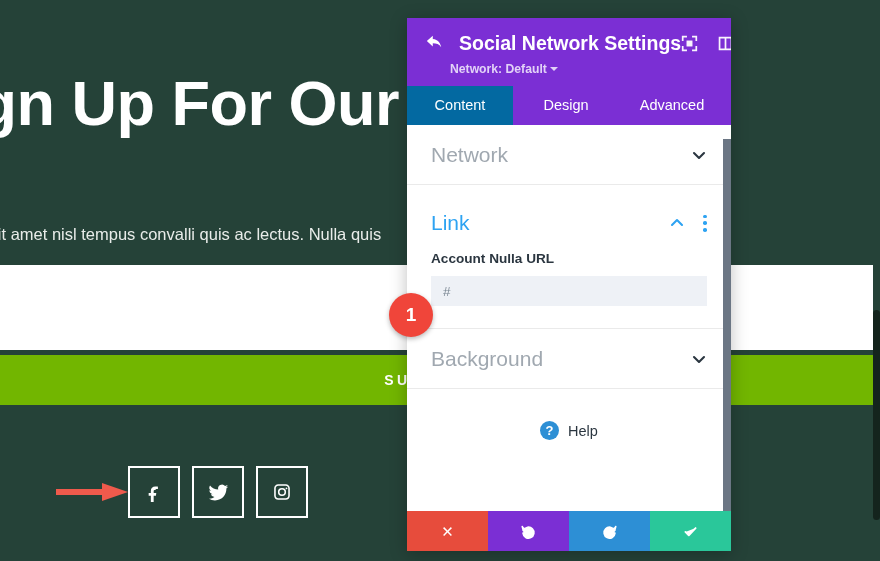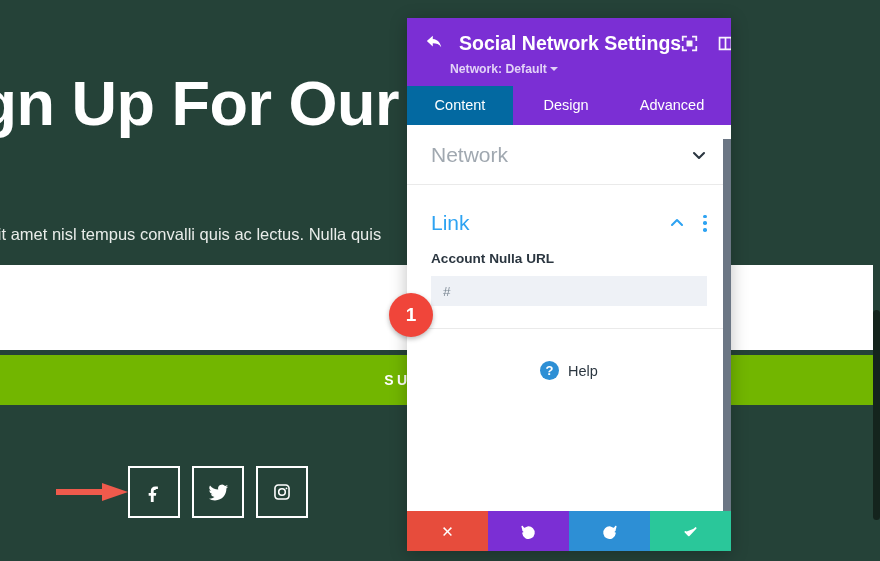--- a/index.html
+++ b/index.html
@@ -393,20 +393,28 @@
           <i></i>
           <i></i>
       </span>
     </div>
 
     <div class="sect-open-body">
       <div class="field-label">Account Nulla URL</div>
       <input class="text-input" type="text" value="#" style="">
     </div>
 
+    <div class="section-head">
+      <div class="stitle">Background</div>
+      <span class="chev">
+        <svg viewBox="0 0 16 16" width="16" height="16" fill="none" stroke="currentColor" stroke-width="2.1" stroke-linecap="round" stroke-linejoin="round">
+          <polyline points="3,6 8,11 13,6"></polyline>
+        </svg>
+      </span>
+    </div>
 
     <div class="help-row">
       <span class="help-badge">?</span>
       <span class="help-text">Help</span>
     </div>
 
     <div class="modal-scroll">
       <div class="track"></div>
     </div>
   </div>

